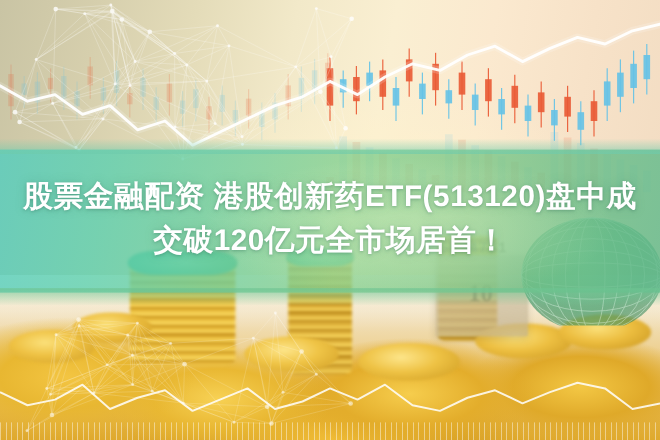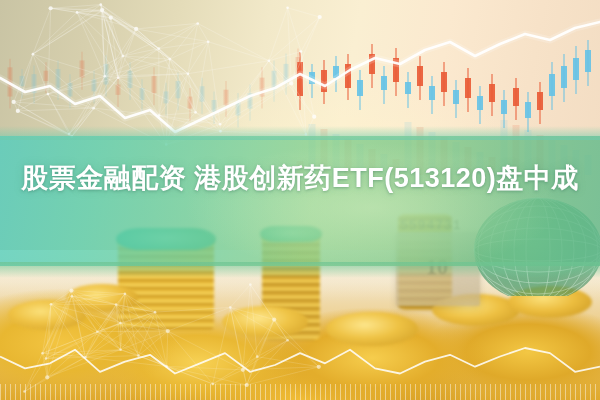--- a/index.html
+++ b/index.html
@@ -766,15 +766,16 @@
 
   <div id="tick-ruler"></div>
 
   <div id="green-band">
     <div class="fade-top"></div>
     <div class="fade-bottom"></div>
   </div>
 
   <div id="headline">
     <span class="line">股票金融配资 港股创新药ETF(513120)盘中成</span>
+    <span class="line">交破120亿元全市场居首！</span>
   </div>
 
 </div>
 
 </body></html>

